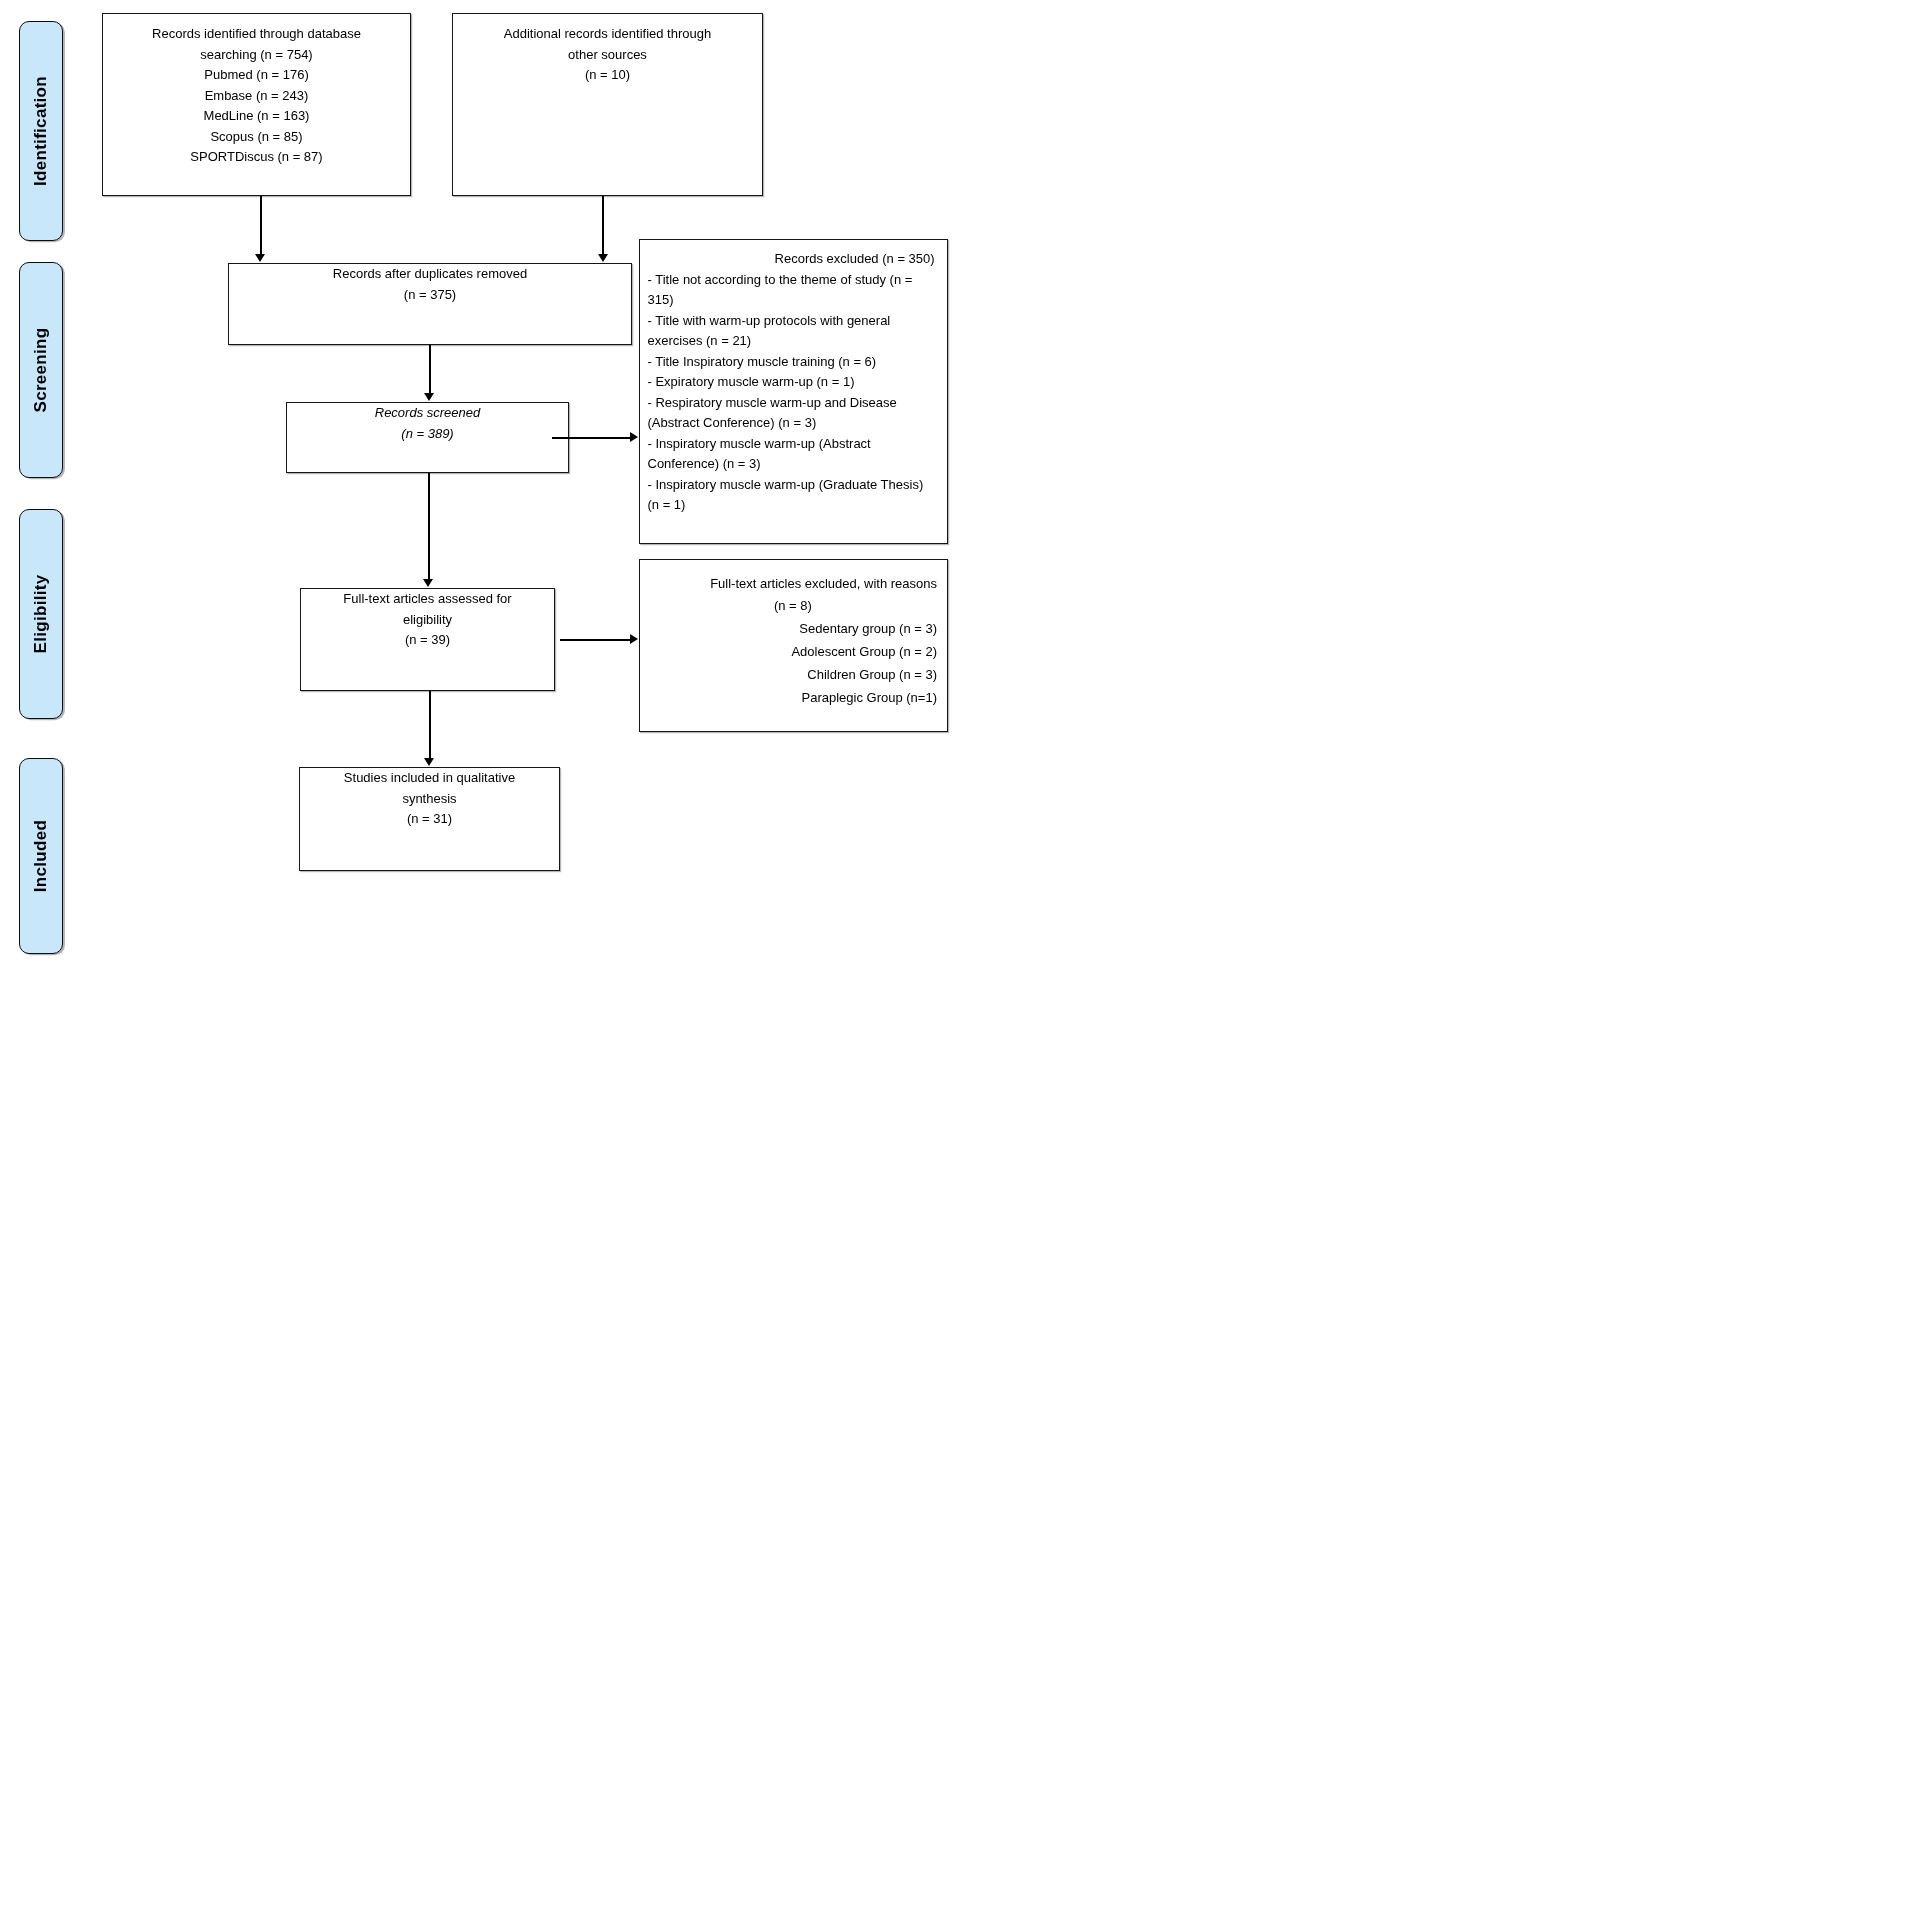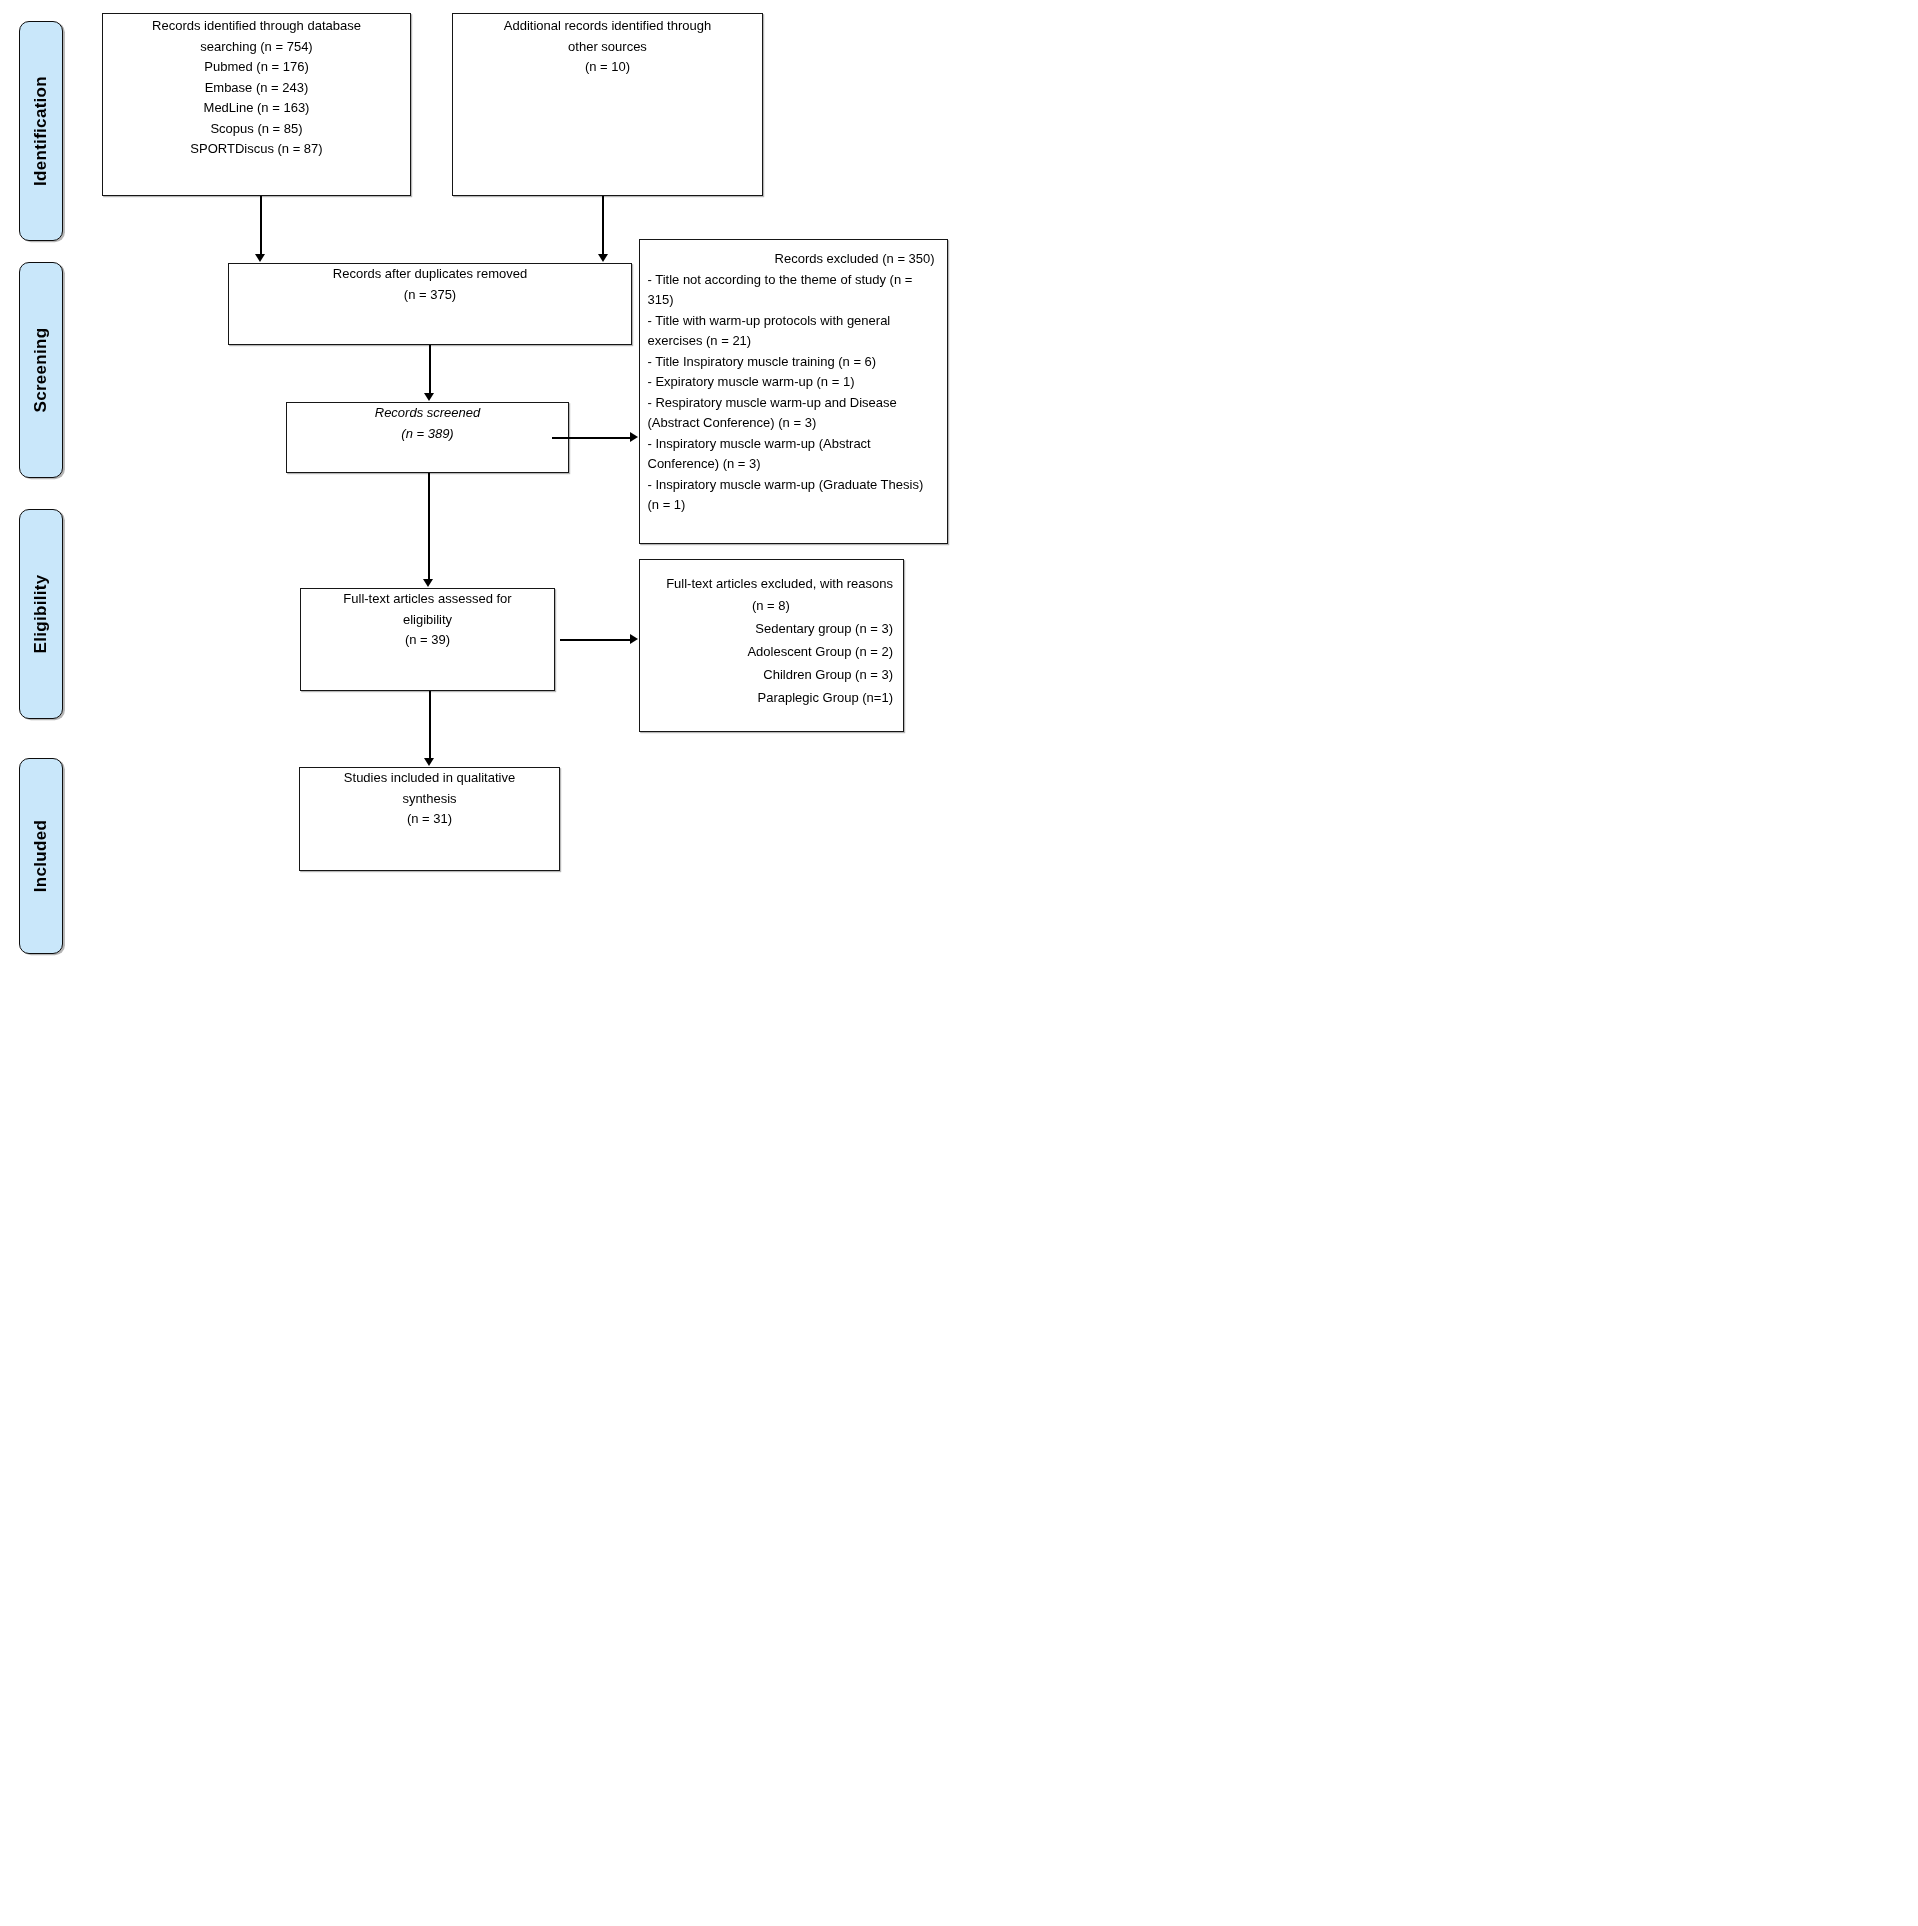--- a/index.html
+++ b/index.html
@@ -32,21 +32,21 @@
   .fbox {
     position:absolute;
     background:#ffffff;
     border:1.9px solid #161616;
     box-shadow:1.2px 1.2px 0 rgba(110,110,110,.5);
     box-sizing:border-box;
     font-size:13px; line-height:20.5px;
   }
   .center-lines { text-align:center; }
   .vcenter { display:flex; flex-direction:column; justify-content:flex-start; }
-  .pad-top { padding-top:2px; }
+  .pad-top { padding-top:10px; }
 
   .excl-title { text-align:right; }
   .excl-items { text-align:left; }
   .reasons-items { text-align:right; line-height:23px; }
   .reasons-sub { text-align:center; line-height:23px; }
 
   
   .vline { position:absolute; width:1.9px; background:#000; }
   .hline { position:absolute; height:1.9px; background:#000; }
   .ahead-down {
@@ -118,21 +118,21 @@
       <div>- Inspiratory muscle warm-up (Graduate Thesis) (n = 1)</div>
     </div>
   </div>
 
   <div class="fbox center-lines vcenter" style="left:300px;top:588px;width:255px;height:103px;">
     <div>Full-text articles assessed for</div>
     <div>eligibility</div>
     <div>(n = 39)</div>
   </div>
 
-  <div class="fbox" style="left:639px;top:559px;width:265px;height:173px;padding:13.7px 10px 0 8.7px;">
+  <div class="fbox" style="left:639px;top:559px;width:309px;height:173px;padding:13.7px 10px 0 8.7px;">
     <div class="excl-title">Full-text articles excluded, with reasons</div>
     <div class="reasons-sub">(n = 8)</div>
     <div class="reasons-items">
       <div>Sedentary group (n = 3)</div>
       <div>Adolescent Group (n = 2)</div>
       <div>Children Group (n = 3)</div>
       <div>Paraplegic Group (n=1)</div>
     </div>
   </div>
 

